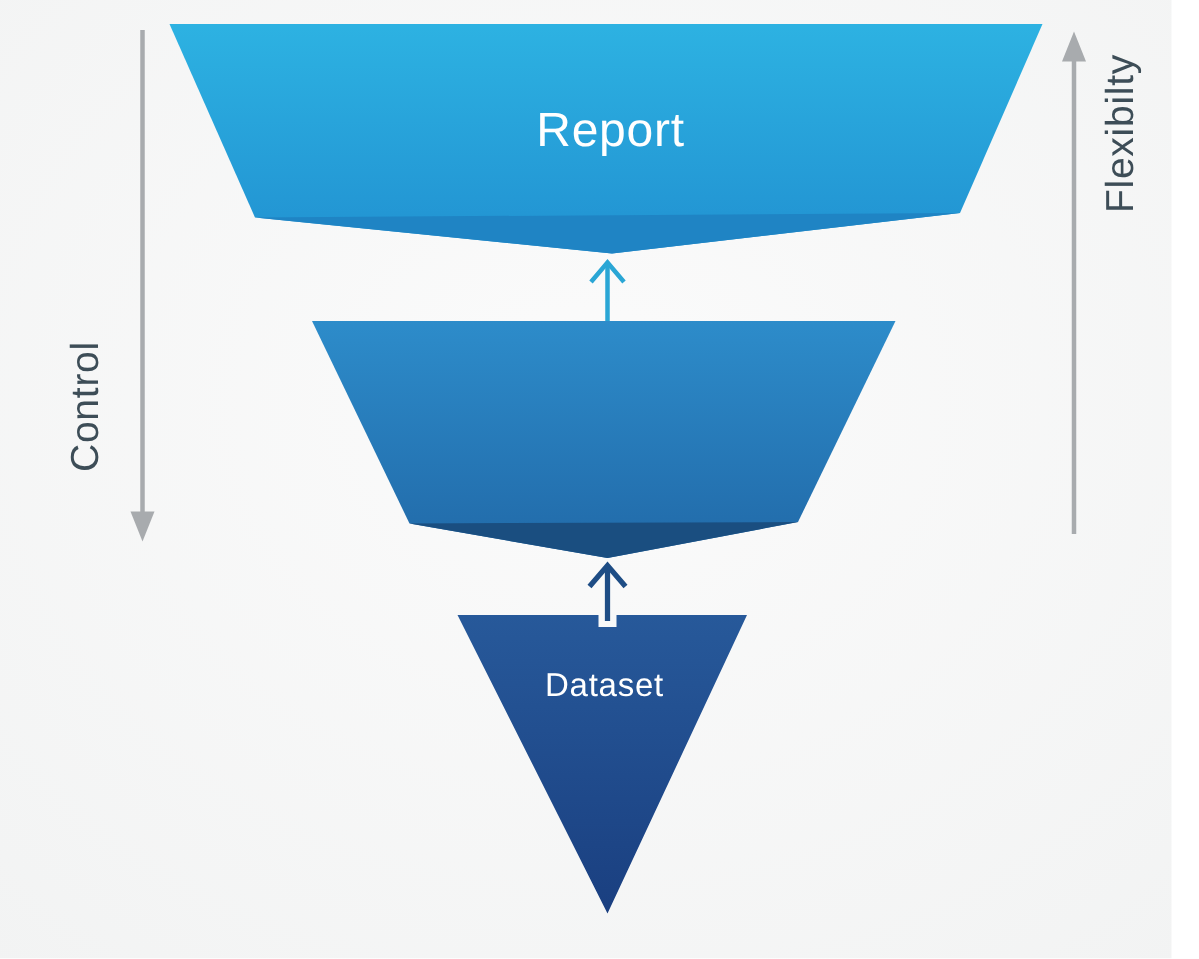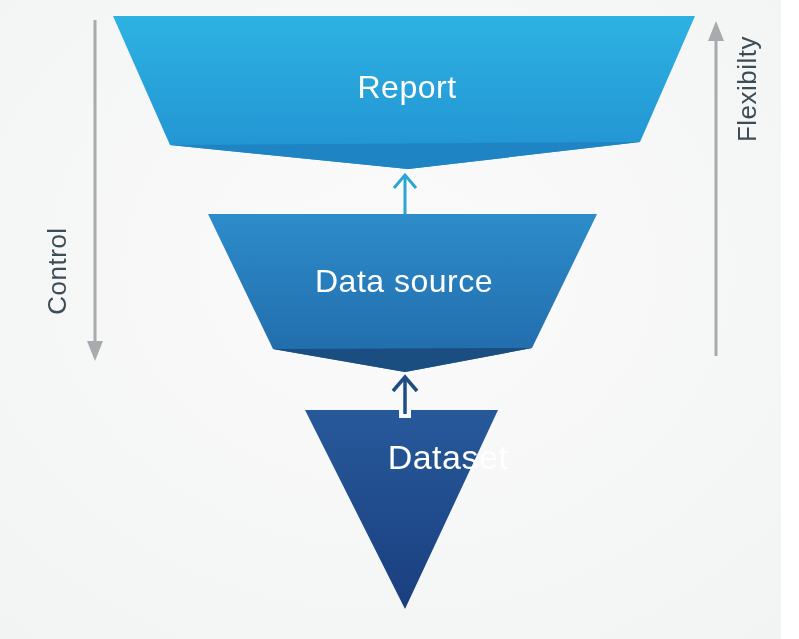--- a/index.html
+++ b/index.html
@@ -14,21 +14,21 @@
   .shape-label{
     position:absolute;
     transform:translate(-50%,-50%);
     color:#ffffff;
     font-weight:400;
     letter-spacing:.5px;
     white-space:nowrap;
   }
   .lbl-report{left:407px;top:87px;font-size:32px;}
   .lbl-datasource{left:404px;top:281px;font-size:32px;}
-  .lbl-dataset{left:403px;top:457px;font-size:34px;margin-left:45px;}
+  .lbl-dataset{left:403px;top:457px;font-size:22px;}
   .axis-label{
     position:absolute;
     transform:translate(-50%,-50%) rotate(-90deg);
     color:#3d4d57;
     font-size:26px;
     font-weight:400;
     letter-spacing:.5px;
     white-space:nowrap;
   }
   .lbl-control{left:57px;top:271px;}
@@ -85,20 +85,19 @@
     </g>
 
     <g stroke="#1e4d85" stroke-width="3.5" fill="none">
       <line x1="405" y1="414" x2="405" y2="378"></line>
       <polyline points="393,391 405,377 417,391"></polyline>
     </g>
   </svg>
 
   <div class="shape-label lbl-report">Report</div>
 
-  <div class="shape-label lbl-datasource">Data source</div>
 
   <div class="shape-label lbl-dataset">Dataset</div>
 
   <div class="axis-label lbl-control">Control</div>
 
   <div class="axis-label lbl-flexibility">Flexibilty</div>
 </div>
 
 </body></html>

